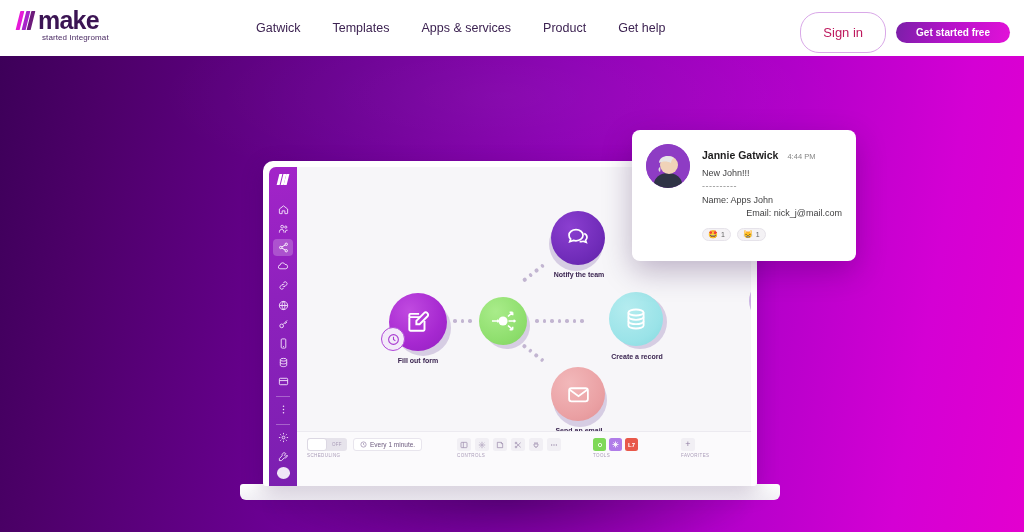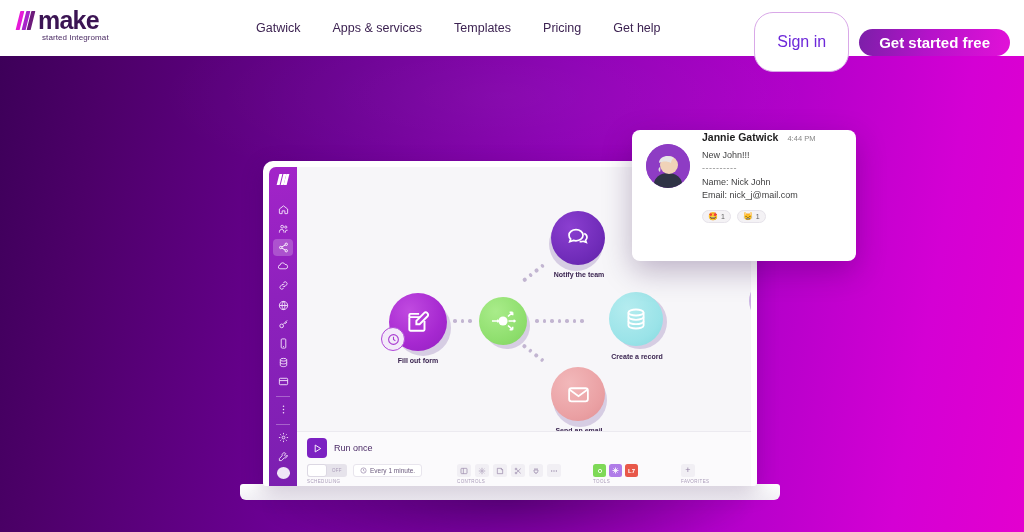--- a/index.html
+++ b/index.html
@@ -42,26 +42,26 @@
   }
 
   .nav { position: absolute; left: 240px; top: 0; height: 56px; display: flex; align-items: center; gap: 0; }
   .nav a {
     font-size: 12.5px; color: #3d2352; text-decoration: none;
     padding: 6px 16px; white-space: nowrap;
   }
 
   .hdr-actions { position: absolute; right: 14px; top: 12px; display: flex; align-items: center; gap: 10px; }
   .btn-signin {
-    font-size: 16px; color: #6d28d9; background: #fff;
+    font-size: 13px; color: #be185d; background: #fff;
     border: 1px solid #d9a8e8; border-radius: 19px;
-    padding: 20px 22px; cursor: pointer; white-space: nowrap;
+    padding: 12px 22px; cursor: pointer; white-space: nowrap;
   }
   .btn-started {
-    font-size: 15px; font-weight: bold; color: #fff;
+    font-size: 10px; font-weight: bold; color: #fff;
     background: linear-gradient(100deg, #7b1fa8 0%, #b413c9 45%, #e211d8 100%);
     border: none; border-radius: 19px;
     padding: 5px 20px; cursor: pointer; white-space: nowrap;
   }
 
   
   .hero {
     position: absolute; top: 56px; left: 0;
     width: 1024px; height: 476px;
     background: linear-gradient(100deg, #3d0059 0%, #4d0069 10%, #6b0093 32%, #8c00b4 52%, #b100c9 72%, #d400d4 88%, #e300cf 100%);
@@ -193,21 +193,21 @@
     display: flex; align-items: center; justify-content: center; cursor: pointer;
     font-size: 9px; color: #8d7ba0; line-height: 1;
   }
 
   
   .notif {
     position: absolute; left: 632px; top: 74px;
     width: 224px; height: 131px;
     background: #ffffff; border-radius: 8px;
     box-shadow: 0 10px 30px rgba(40,0,70,0.28);
-    padding: 1px 14px;
+    padding: 19px 14px;
     z-index: 30;
   }
   .notif-av {
     position: absolute; left: 14px; top: 14px;
     width: 44px; height: 44px; border-radius: 50%;
     background: #8e3cc4; overflow: hidden;
   }
   .notif-body { margin-left: 56px; }
   .notif-top { display: flex; align-items: baseline; gap: 9px; }
   .notif-name { font-size: 10.5px; font-weight: bold; color: #1d1c1d; }
@@ -235,23 +235,23 @@
           <i></i>
           <i></i>
         </span>
       <span class="logo-text">make</span>
     </div>
     <div class="logo-sub">started Integromat</div>
   </div>
 
   <nav class="nav">
     <a href="#">Gatwick</a>
+    <a href="#">Templates</a>
     <a href="#">Apps &amp; services</a>
-    <a href="#">Templates</a>
-    <a href="#">Pricing</a>
+    <a href="#">Product</a>
     <a href="#">Get help</a>
   </nav>
 
   <div class="hdr-actions">
     <button class="btn-signin">Sign in</button>
     <button class="btn-started">Get started free</button>
   </div>
 </div>
 
 <div class="hero">
@@ -469,28 +469,20 @@
                 <circle cx="22" cy="19" r="9" fill="#e8c09a"></circle>
                 <path d="M13 16c1-6 17-6 18 0l-1 3c-2-4-14-4-16 0z" fill="#9a9a9a"></path>
                 <path d="M16 25c2 4 10 4 12 0l-1 4c-2 3-8 3-10 0z" fill="#8d8d8d"></path>
               </svg>
             </div>
 
           </div>
         </div>
 
         <div class="app-toolbar">
-          <div class="run-row">
-            <div class="run-btn">
-              <svg width="11" height="11" viewBox="0 0 24 24" fill="none" stroke="#fff" stroke-width="2">
-                <path d="M7 4.5l12 7.5-12 7.5z"></path>
-                </svg>
-            </div>
-            <span class="run-label">Run once</span>
-          </div>
 
           <div class="tool-row">
 
             <div class="grp" style="width:128px;">
               <div style="display:flex; align-items:center;">
                 <div class="toggle">
                   <div class="toggle-knob"></div>
                   <span class="toggle-off">OFF</span>
                 </div>
                 <div class="sched-chip">
@@ -587,22 +579,22 @@
         <path d="M14 23c-2 1-2 4 0 5 .5-2 .5-3 0-5z" fill="#e0e0e0"></path>
       </svg>
     </div>
     <div class="notif-body">
       <div class="notif-top">
         <span class="notif-name">Jannie Gatwick</span>
         <span class="notif-time">4:44 PM</span>
       </div>
       <div class="notif-line">New John!!!</div>
       <div class="notif-dashes">----------</div>
-      <div class="notif-line" style="margin-top:3px;">Name: Nick John</div>
-      <div class="notif-line" style="margin-top:0;">Email: nick_j@mail.com</div>
+      <div class="notif-line" style="margin-top:3px;">Name: Apps John</div>
+      <div class="notif-line" style="margin-top:0;text-align:right;">Email: nick_j@mail.com</div>
       <div class="reacts">
         <div class="react">
           <em>🤩</em>
           <b>1</b>
         </div>
         <div class="react">
           <em>😸</em>
           <b>1</b>
         </div>
       </div>

